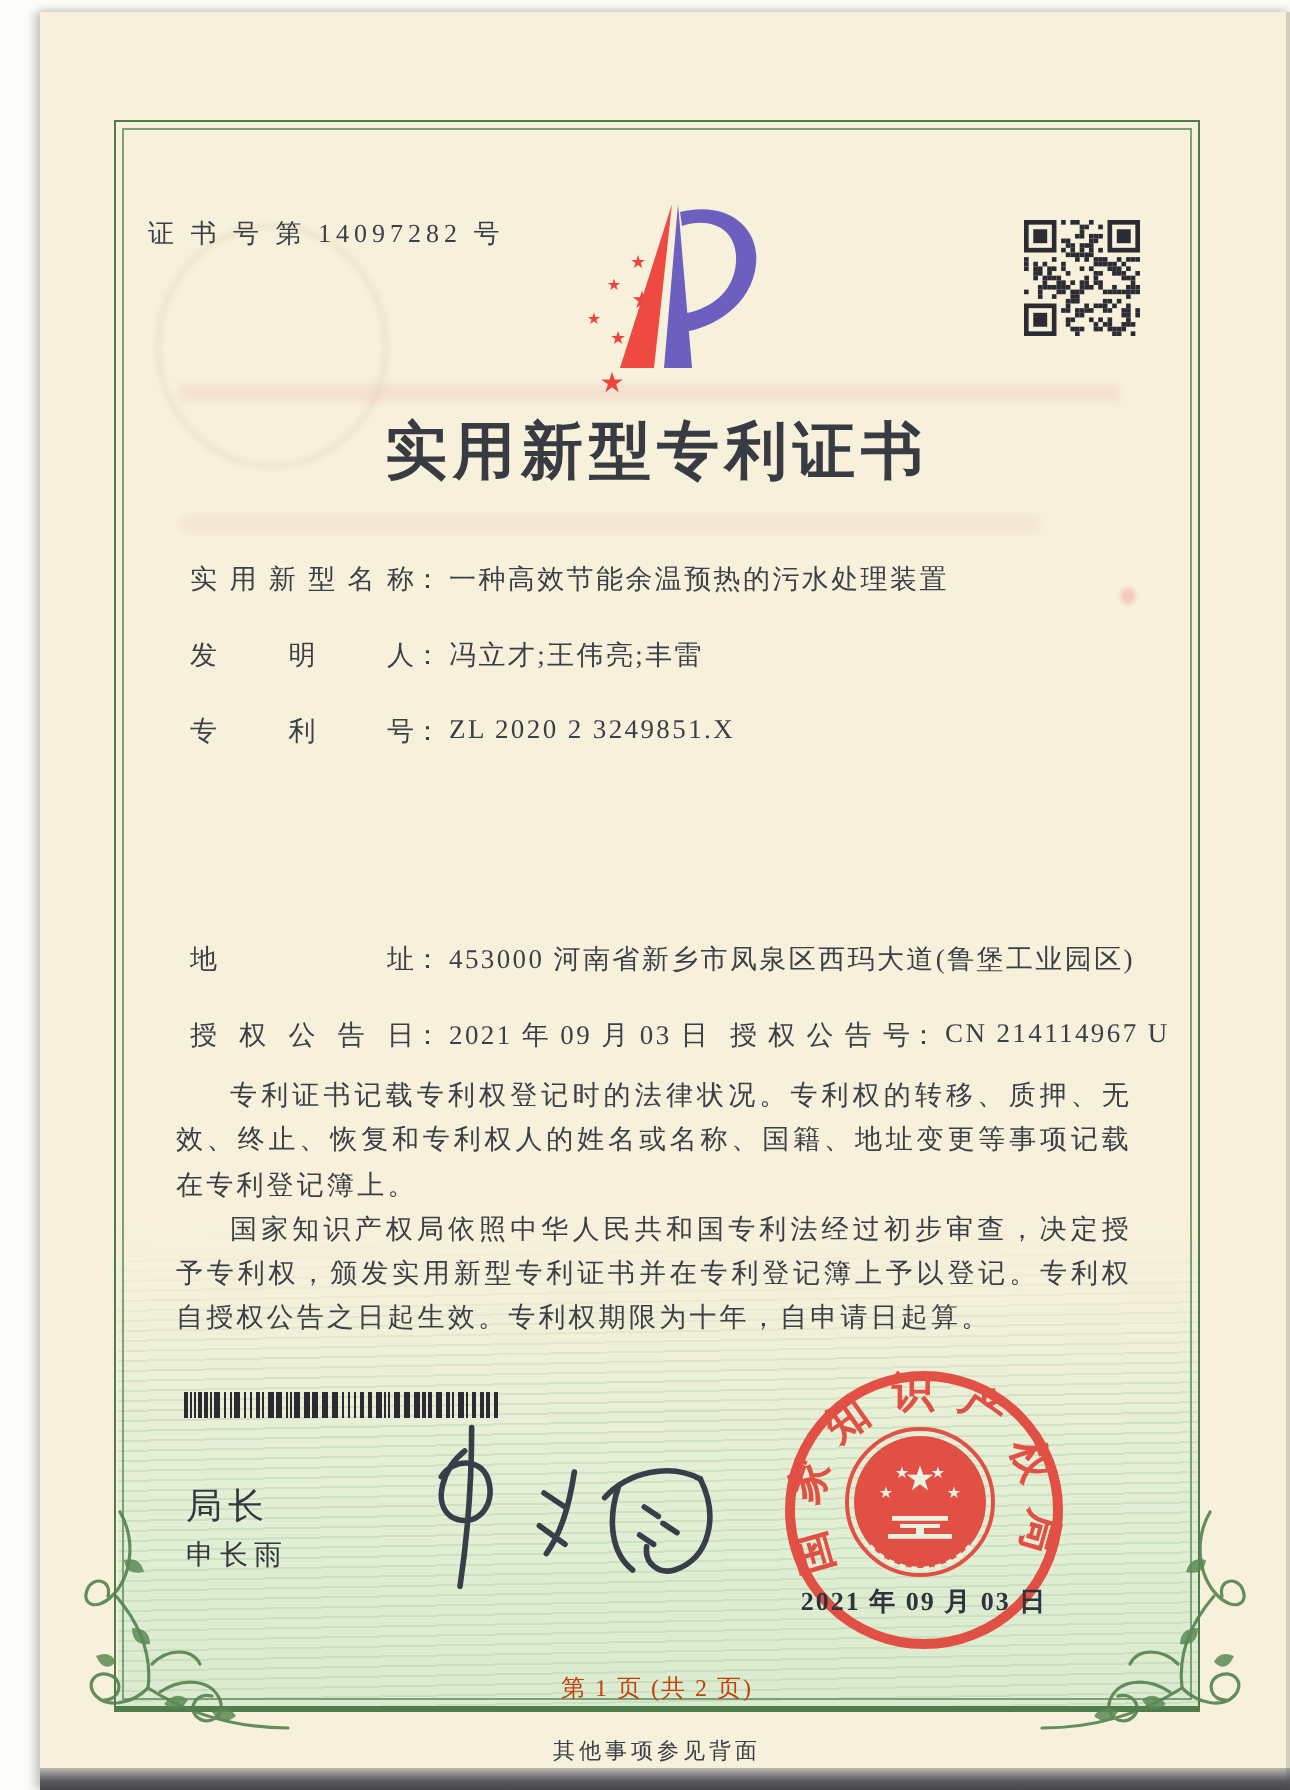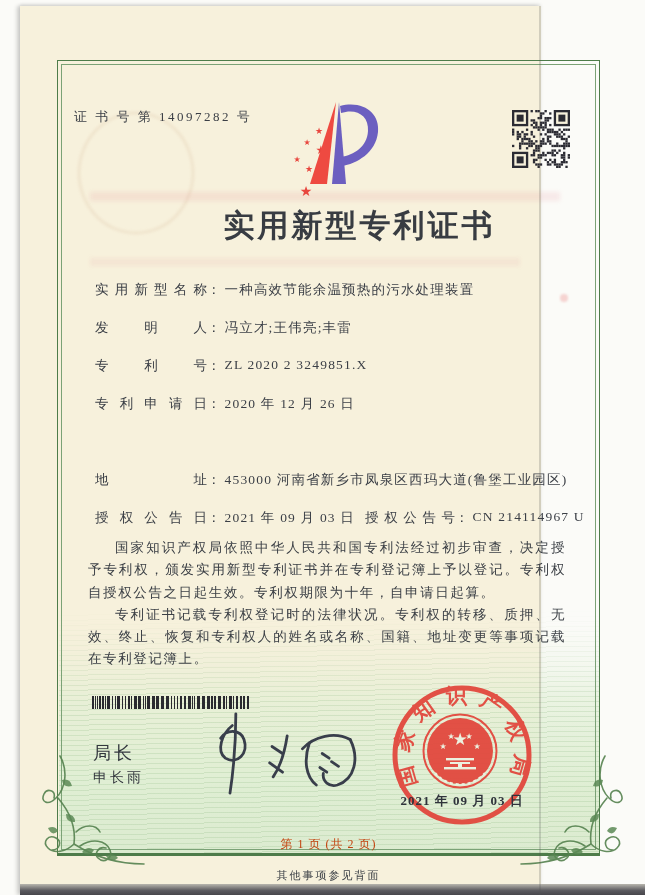--- a/index.html
+++ b/index.html
@@ -1,17 +1,17 @@
 <!DOCTYPE html>
 <html style="--paper: #f7f1dc; --green: #dfeed3; --frame_green: #4e7c4a; --frame_green_light: #7ba276; --seal_red: #e2453b; --logo_red: #e8463e; --logo_purple: #6c5fc0; --ink: #2b3040; --text: #3b3f46;"><head>
 <meta charset="utf-8">
 <style>
   html,body{margin:0;padding:0;width:645px;height:895px;overflow:hidden;background:#fbfbf8;
     font-family:"Liberation Serif","DejaVu Serif",serif;}
-  .paper{position:absolute;left:20px;top:6px;width:521px;height:889px;
+  .paper{position:absolute;left:20px;top:6px;width:625px;height:889px;
     background:var(--paper,#f7f1dc);box-shadow:-3px 0 4px rgba(0,0,0,.18), 0 -2px 3px rgba(0,0,0,.08);}
   .abs{position:absolute;}
   
   .art-circle{left:58px;top:106px;width:112px;height:118px;border:2px solid rgba(205,160,125,.22);
     border-radius:50%;filter:blur(1.5px);}
   .art-line1{left:70px;top:186px;width:470px;height:9px;background:rgba(225,130,140,.14);filter:blur(2px);}
   .art-line2{left:70px;top:252px;width:430px;height:8px;background:rgba(225,130,140,.10);filter:blur(2px);}
   .art-dot{left:540px;top:288px;width:8px;height:8px;background:rgba(230,90,90,.25);border-radius:50%;filter:blur(1px);}
   
   .green-zone{left:39px;top:604px;width:540px;height:243px;
@@ -19,21 +19,21 @@
       repeating-linear-gradient(179deg, rgba(125,175,115,.20) 0 1px, rgba(125,175,115,0) 1px 5px),
       linear-gradient(180deg, rgba(223,238,211,0) 0%, rgba(223,238,211,.55) 30%, var(--green,#dfeed3) 72%, #dcebd0 100%);
     -webkit-mask:linear-gradient(180deg, transparent 0%, #000 38%);
     mask:linear-gradient(180deg, transparent 0%, #000 38%);}
   
   .frame-outer{left:37px;top:54px;width:543px;height:796px;border:1.5px solid var(--frame_green,#4e7c4a);
     border-bottom-width:3px;box-sizing:border-box;}
   .frame-inner{position:absolute;left:3px;top:3px;right:3px;bottom:3px;border:1px solid var(--frame_green_light,#7ba276);}
   .cert-no{left:54px;top:102px;font-size:13px;letter-spacing:2.5px;color:var(--text,#3b3f46);}
   .title{left:37px;top:199px;width:543px;text-align:center;font-size:31px;font-weight:600;
-    letter-spacing:3px;color:#383c42;padding-left:31px;}
+    letter-spacing:3px;color:#383c42;}
   .row{left:75px;width:505px;height:20px;font-size:13.5px;color:var(--text,#3b3f46);white-space:nowrap;}
   .flabel{display:inline-block;width:112px;text-align:justify;text-align-last:justify;vertical-align:top;}
   .flabel2{display:inline-block;width:90px;text-align:justify;text-align-last:justify;vertical-align:top;}
   .colon{display:inline-block;vertical-align:top;}
   .fvalue{display:inline-block;letter-spacing:1.2px;margin-left:4px;vertical-align:top;}
   .row .pair2{position:absolute;left:270px;top:0;}
   .paras{left:68px;top:531px;width:478px;}
   .paras p{margin:0;text-indent:2em;font-size:13.5px;line-height:22.3px;letter-spacing:1.6px;
     text-align:justify;color:#3c4046;}
   .signer-title{left:73px;top:735px;font-size:18px;letter-spacing:3px;color:#33373e;}
@@ -314,36 +314,33 @@
 
   <div class="abs row" style="top:275px">
     <span class="flabel">实用新型名称</span><span class="colon">：</span><span class="fvalue">一种高效节能余温预热的污水处理装置</span>
   </div>
   <div class="abs row" style="top:313px">
     <span class="flabel">发明人</span><span class="colon">：</span><span class="fvalue">冯立才;王伟亮;丰雷</span>
   </div>
   <div class="abs row" style="top:351px">
     <span class="flabel">专利号</span><span class="colon">：</span><span class="fvalue">ZL 2020 2 3249851.X</span>
   </div>
-  <div class="abs row" style="top:389px">
-    <span class="flabel">专利申请日</span><span class="colon">：</span><span class="fvalue">2020 年 12 月 26 日</span>
-  </div>
   <div class="abs row" style="top:465px">
     <span class="flabel">地址</span><span class="colon">：</span><span class="fvalue">453000 河南省新乡市凤泉区西玛大道(鲁堡工业园区)</span>
   </div>
   <div class="abs row" style="top:503px">
     <span class="flabel">授权公告日</span><span class="colon">：</span><span class="fvalue">2021 年 09 月 03 日</span>
     <span class="pair2">
       <span class="flabel2">授权公告号</span><span class="colon">：</span><span class="fvalue">CN 214114967 U</span>
     </span>
   </div>
 
   <div class="abs paras">
+    <p>专利证书记载专利权登记时的法律状况。专利权的转移、质押、无效、终止、恢复和专利权人的姓名或名称、国籍、地址变更等事项记载在专利登记簿上。</p>
     <p>国家知识产权局依照中华人民共和国专利法经过初步审查，决定授予专利权，颁发实用新型专利证书并在专利登记簿上予以登记。专利权自授权公告之日起生效。专利权期限为十年，自申请日起算。</p>
-    <p>专利证书记载专利权登记时的法律状况。专利权的转移、质押、无效、终止、恢复和专利权人的姓名或名称、国籍、地址变更等事项记载在专利登记簿上。</p>
   </div>
 
   <svg class="abs" id="barcode" style="left:72px;top:690px" width="156" height="13" viewBox="0 0 156 13">
       <rect x="0" y="0" width="2" height="13" fill="#2a2a30"></rect>
       <rect x="3" y="0" width="1" height="13" fill="#2a2a30"></rect>
       <rect x="5" y="0" width="1" height="13" fill="#2a2a30"></rect>
       <rect x="7" y="0" width="2" height="13" fill="#2a2a30"></rect>
       <rect x="10" y="0" width="2" height="13" fill="#2a2a30"></rect>
       <rect x="13" y="0" width="1" height="13" fill="#2a2a30"></rect>
       <rect x="15" y="0" width="3" height="13" fill="#2a2a30"></rect>

